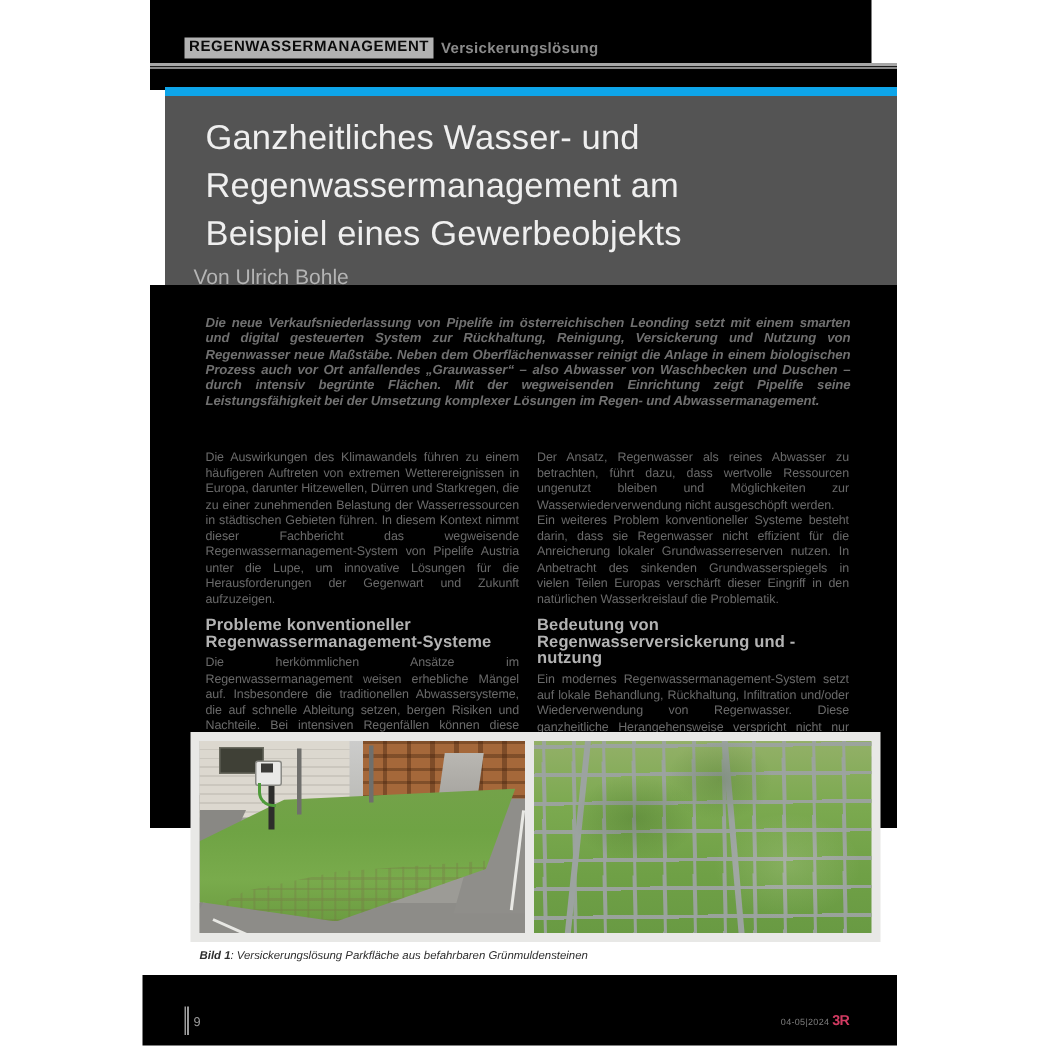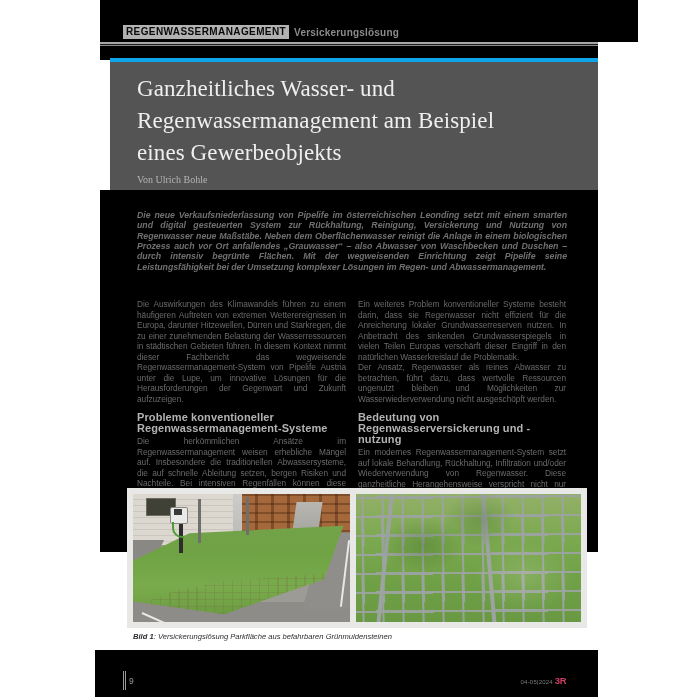--- a/index.html
+++ b/index.html
@@ -1,34 +1,34 @@
 <!DOCTYPE html>
 <html><head>
 <meta charset="utf-8">
 <style>
   html,body{margin:0;padding:0;background:#fff;}
   #page{position:relative;width:700px;height:700px;background:#ffffff;overflow:hidden;
         font-family:"Liberation Sans","DejaVu Sans",sans-serif;}
 
   
-  .band-top{position:absolute;left:100px;top:0;width:538px;height:42px;background:#000;}
+  .band-top{position:absolute;left:100px;top:0;width:481px;height:42px;background:#000;}
   .kicker-row{position:absolute;left:23px;bottom:3px;display:flex;align-items:center;gap:5px;}
   .kicker-box{background:#b2b2b2;color:#0a0a0a;font-weight:700;font-size:10px;
               letter-spacing:.4px;padding:1px 3px;line-height:12px;}
   .kicker-sub{color:#8b8b8b;font-weight:700;font-size:10px;letter-spacing:.2px;}
   .rule{position:absolute;left:100px;top:42px;width:498px;height:4px;
         background:linear-gradient(180deg,#a6a6a6 0 2px,#1a1a1a 2px 3px,#8a8a8a 3px 4px);}
   .band-gap{position:absolute;left:100px;top:46px;width:498px;height:14px;background:#000;}
 
   
   .title-block{position:absolute;left:110px;top:58px;width:488px;height:140px;
-               background:#545454;border-top:4px solid #0ea5e9;box-sizing:border-box;font-family:Liberation Serif, serif;}
+               background:#545454;border-top:6px solid #0ea5e9;box-sizing:border-box;}
   .title{margin:0;position:absolute;left:27px;top:11px;width:400px;
          color:#efefef;font-size:23px;line-height:32px;font-weight:400;letter-spacing:.1px;}
-  .byline{position:absolute;left:27px;top:112px;color:#b4b4b4;font-size:10px;}
+  .byline{position:absolute;left:19px;top:112px;color:#b4b4b4;font-size:14px;}
 
   
   .band-body{position:absolute;left:100px;top:190px;width:498px;height:362px;background:#000;}
   .intro{position:absolute;left:37px;top:11px;width:430px;color:#707070;
          font-size:8.8px;line-height:10.4px;font-style:italic;font-weight:700;
          text-align:justify;letter-spacing:-.05px;}
   .col{position:absolute;top:100px;width:209px;color:#6a6a6a;font-size:8.3px;
        line-height:10.5px;text-align:justify;letter-spacing:-.05px;margin-top:9px;}
   .col-left{left:37px;}
   .col-right{left:258px;width:208px;}
@@ -135,22 +135,22 @@
   <div class="band-body">
     <p class="intro">Die neue Verkaufsniederlassung von Pipelife im österreichischen Leonding setzt mit einem smarten und digital gesteuerten System zur Rückhaltung, Reinigung, Versickerung und Nutzung von Regenwasser neue Maßstäbe. Neben dem Oberflächenwasser reinigt die Anlage in einem biologischen Prozess auch vor Ort anfallendes „Grauwasser“ – also Abwasser von Waschbecken und Duschen – durch intensiv begrünte Flächen. Mit der wegweisenden Einrichtung zeigt Pipelife seine Leistungsfähigkeit bei der Umsetzung komplexer Lösungen im Regen- und Abwassermanagement.</p>
 
     <div class="col col-left">
       <p>Die Auswirkungen des Klimawandels führen zu einem häufigeren Auftreten von extremen Wetterereignissen in Europa, darunter Hitzewellen, Dürren und Starkregen, die zu einer zunehmenden Belastung der Wasserressourcen in städtischen Gebieten führen. In diesem Kontext nimmt dieser Fachbericht das wegweisende Regenwassermanagement-System von Pipelife Austria unter die Lupe, um innovative Lösungen für die Herausforderungen der Gegenwart und Zukunft aufzuzeigen.</p>
       <h3>Probleme konventioneller Regenwassermanagement-Systeme</h3>
       <p>Die herkömmlichen Ansätze im Regenwassermanagement weisen erhebliche Mängel auf. Insbesondere die traditionellen Abwassersysteme, die auf schnelle Ableitung setzen, bergen Risiken und Nachteile. Bei intensiven Regenfällen können diese Systeme Überläufe verursachen, was zu Überschwemmungen führt. In Mischwassernetzen besteht die zusätzliche Gefahr von Umweltverschmutzungen durch solche Überläufe von Abwasser.</p>
     </div>
 
     <div class="col col-right">
+      <p>Der Ansatz, Regenwasser als reines Abwasser zu betrachten, führt dazu, dass wertvolle Ressourcen ungenutzt bleiben und Möglichkeiten zur Wasserwiederverwendung nicht ausgeschöpft werden.</p>
       <p>Ein weiteres Problem konventioneller Systeme besteht darin, dass sie Regenwasser nicht effizient für die Anreicherung lokaler Grundwasserreserven nutzen. In Anbetracht des sinkenden Grundwasserspiegels in vielen Teilen Europas verschärft dieser Eingriff in den natürlichen Wasserkreislauf die Problematik.</p>
-      <p>Der Ansatz, Regenwasser als reines Abwasser zu betrachten, führt dazu, dass wertvolle Ressourcen ungenutzt bleiben und Möglichkeiten zur Wasserwiederverwendung nicht ausgeschöpft werden.</p>
       <h3>Bedeutung von Regenwasserversickerung und -nutzung</h3>
       <p>Ein modernes Regenwassermanagement-System setzt auf lokale Behandlung, Rückhaltung, Infiltration und/oder Wiederverwendung von Regenwasser. Diese ganzheitliche Herangehensweise verspricht nicht nur Effizienz, sondern auch wirtschaftliche und ökologische Vorteile im Vergleich zu herkömmlichen Entwässerungssystemen.</p>
     </div>
   </div>
 
   <div class="figure-panel">
     <div class="photo photo-left">
       <div class="sky"></div>
       <div class="building"></div>
       <div class="window"></div>

